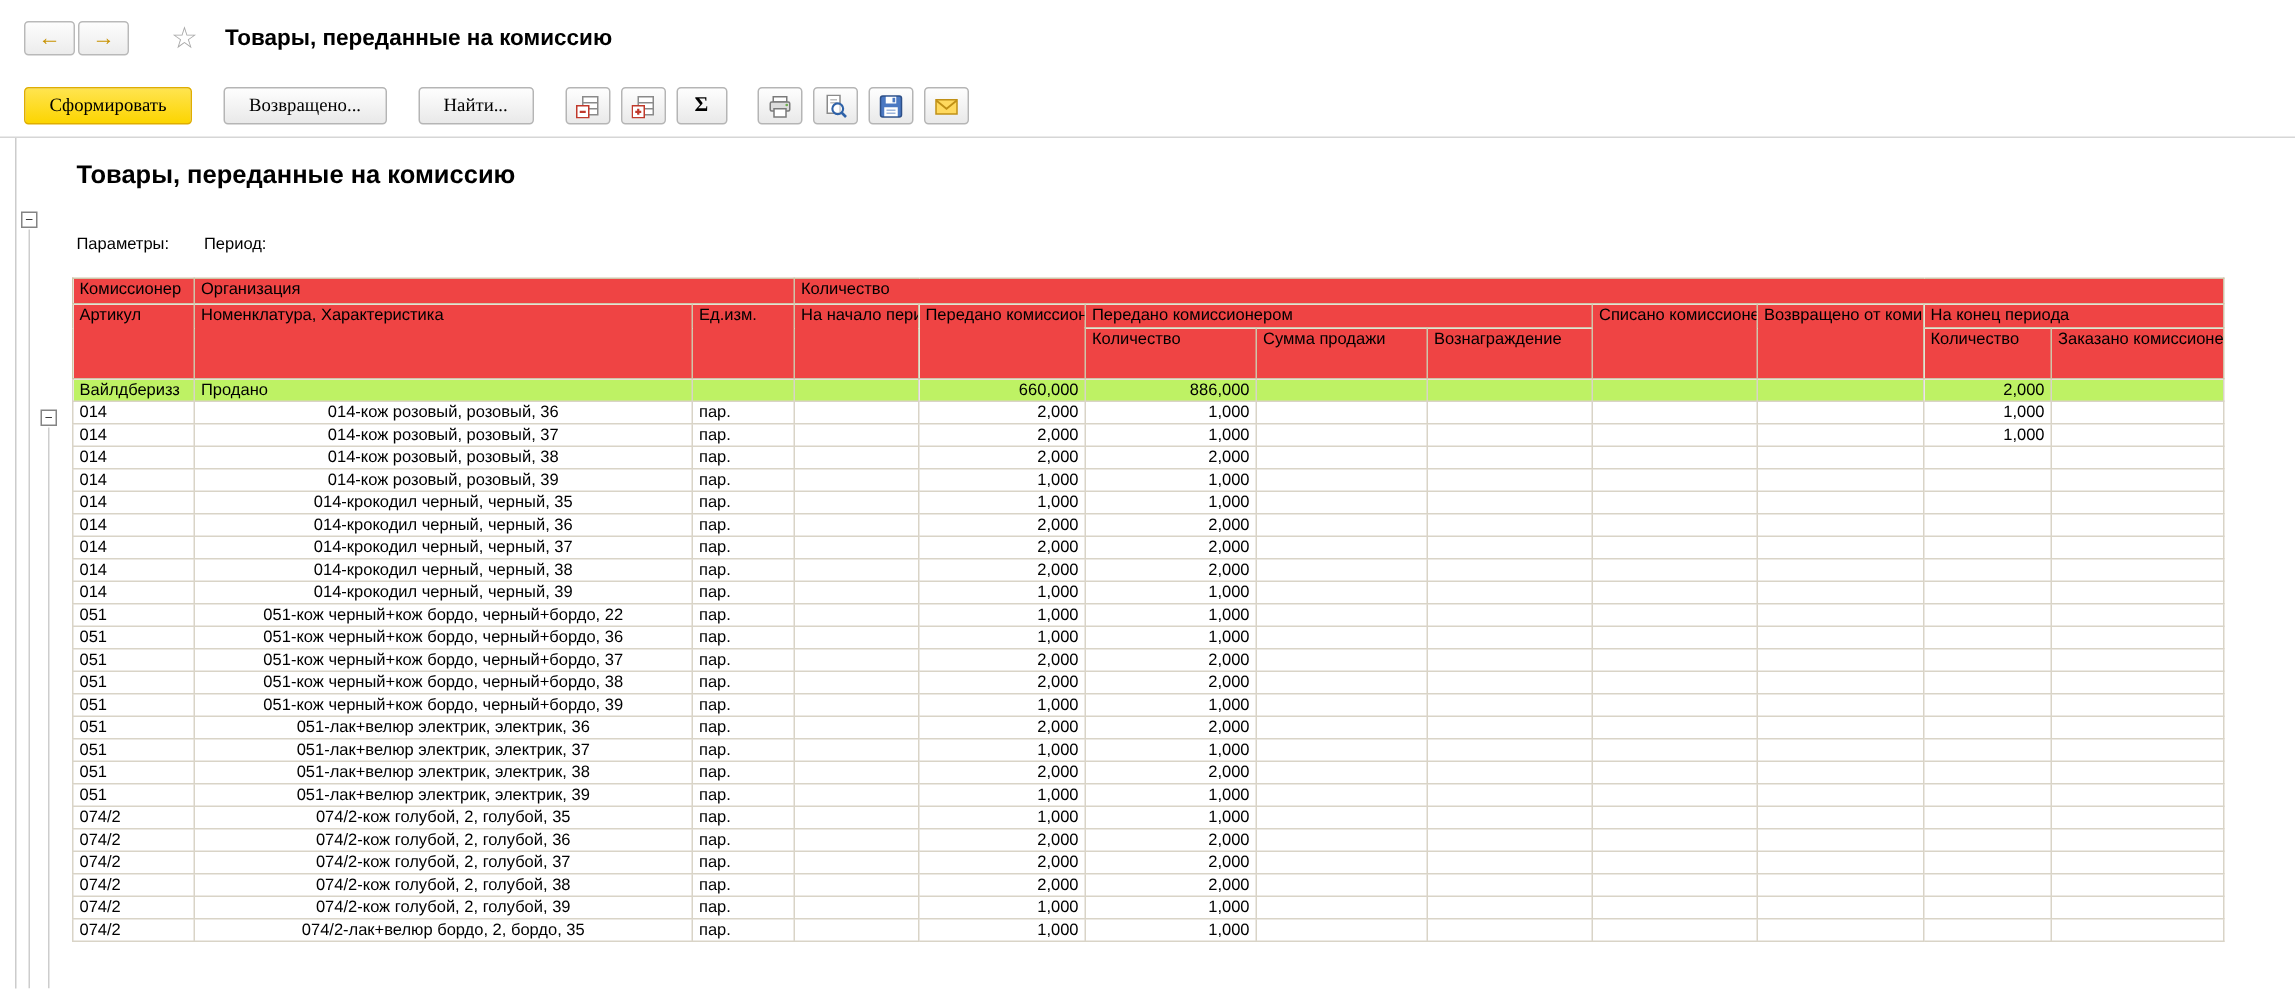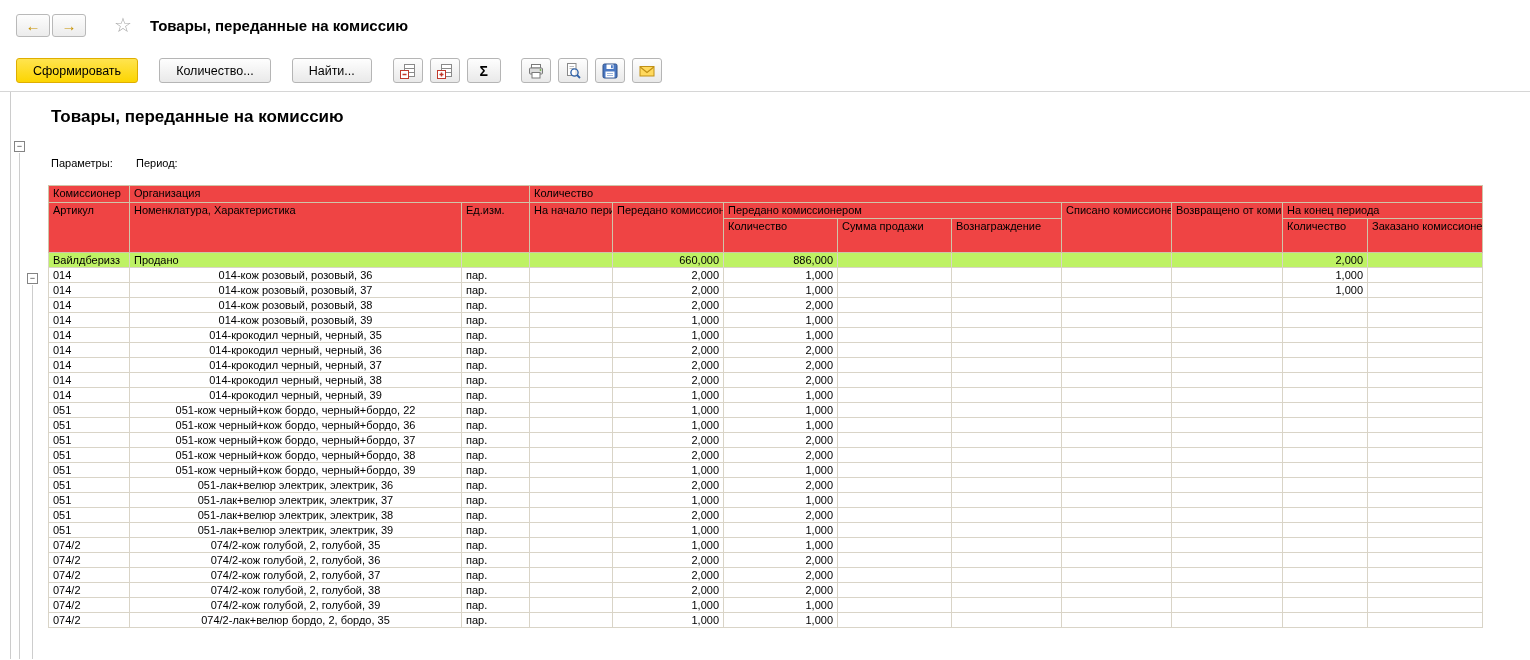--- a/index.html
+++ b/index.html
@@ -14,21 +14,21 @@
     width:34px; height:23px; border:1px solid #b9b9b9; border-radius:3px;
     background:linear-gradient(#fdfdfd,#ececec); cursor:pointer;
     font-size:15px; line-height:1; padding:0; margin-right:2px;
     font-family:inherit;
   }
   .nav-btn .arr { color:#c79100; font-weight:bold; }
   .star { font-size:20px; color:#a8a8a8; margin:0 12px 0 26px; cursor:pointer; }
   .win-title { font-size:15px; font-weight:bold; margin:0 0 0 6px; }
   
   .toolbar { height:42px; display:flex; align-items:center; padding-left:16px;
-             border-bottom:1px solid #d6d6d6; }
+             border-bottom:1px solid #d6d6d6;font-family:Liberation Serif, serif; }
   .btn {
     height:25px; padding:0 16px; font-size:12.5px; font-family:inherit;
     border:1px solid #b5b5b5; border-radius:3px;
     background:linear-gradient(#fefefe,#e9e9e9); cursor:pointer; margin-right:21px;
   }
   .btn.yellow { background:linear-gradient(#ffe44f,#fcd501); border-color:#dfae00; }
   .icon-btn {
     width:30px; height:25px; border:1px solid #b5b5b5; border-radius:3px;
     background:linear-gradient(#fefefe,#e9e9e9); cursor:pointer; margin-right:7px;
     display:inline-flex; align-items:center; justify-content:center; padding:0;
@@ -81,21 +81,21 @@
   </button>
   <button class="nav-btn">
     <span class="arr">→</span>
   </button>
   <span class="star">☆</span>
   <h1 class="win-title">Товары, переданные на комиссию</h1>
 </div>
 
 <div class="toolbar">
   <button class="btn yellow">Сформировать</button>
-  <button class="btn">Количество...</button>
+  <button class="btn">Возвращено...</button>
   <button class="btn">Найти...</button>
 
   <button class="icon-btn">
     <svg width="16" height="16" viewBox="0 0 16 16">
       <rect x="4.5" y="1.5" width="10" height="12" fill="#fff" stroke="#8a8a8a"></rect>
       <line x1="4.5" y1="5.5" x2="14.5" y2="5.5" stroke="#8a8a8a"></line>
       <line x1="4.5" y1="9.5" x2="14.5" y2="9.5" stroke="#8a8a8a"></line>
       <rect x="0.5" y="7.5" width="8" height="8" fill="#fff" stroke="#c0392b"></rect>
       <line x1="2.5" y1="11.5" x2="6.5" y2="11.5" stroke="#c0392b" stroke-width="1.5"></line>
     </svg>

